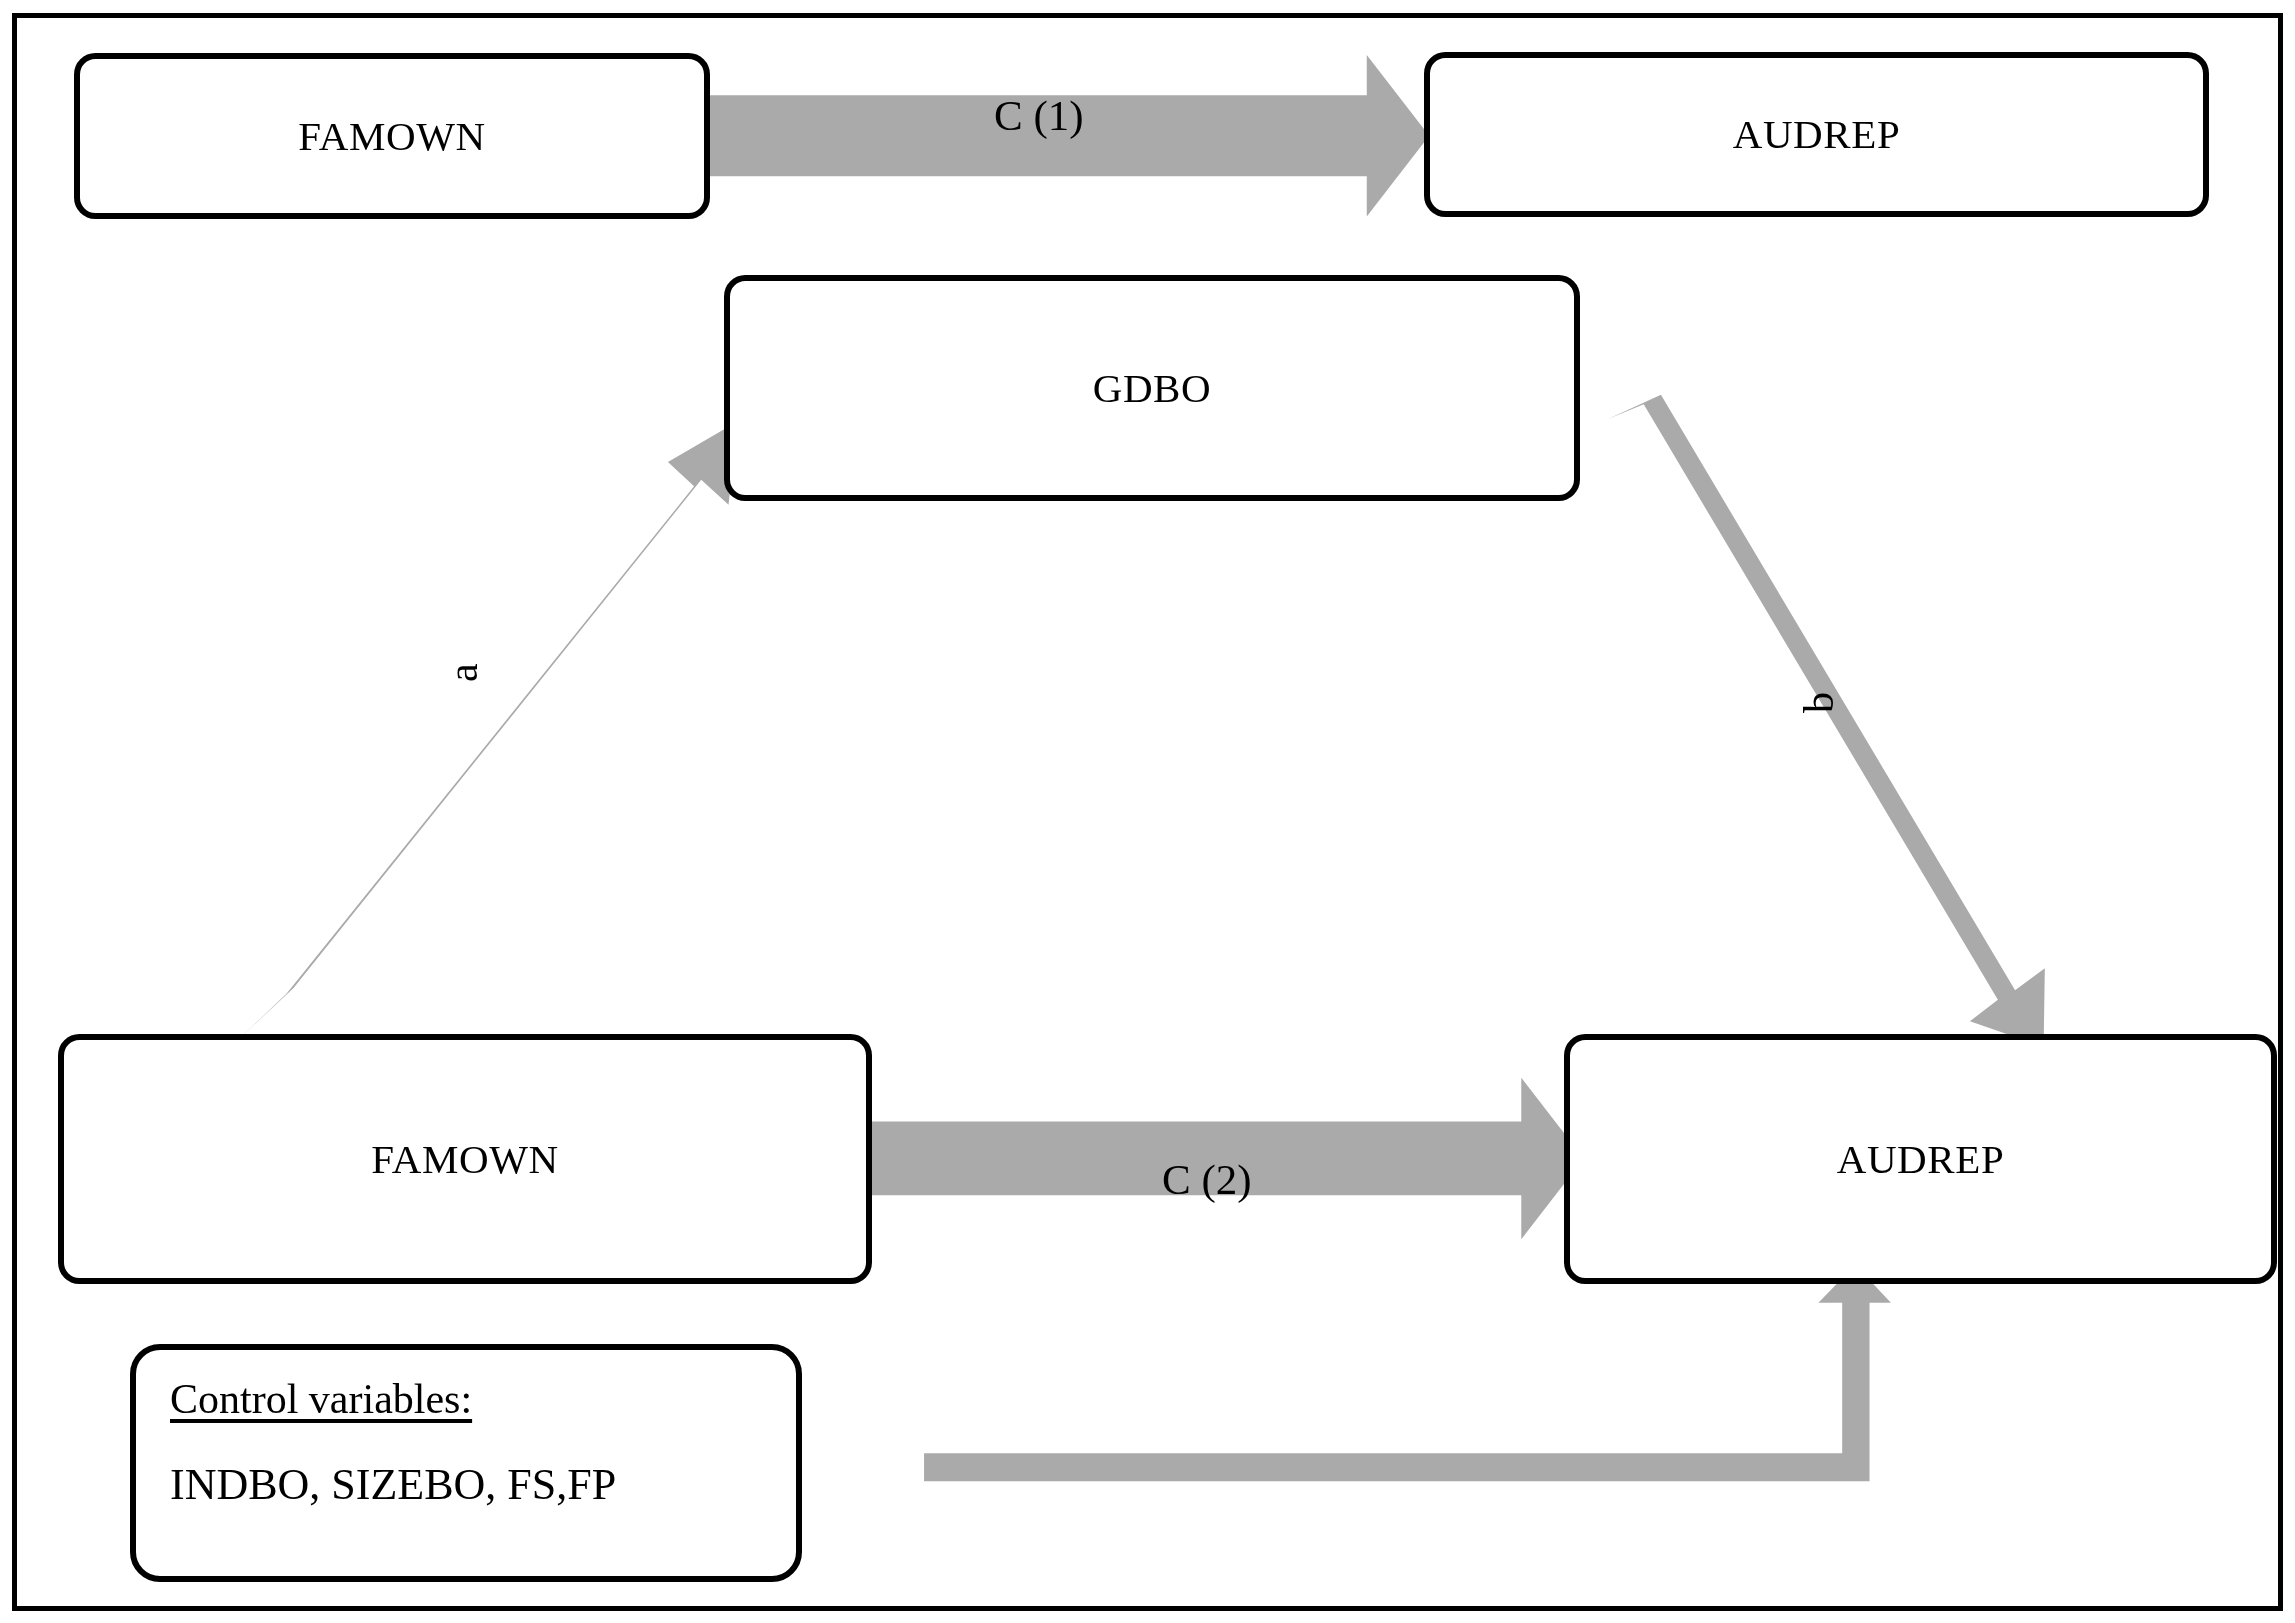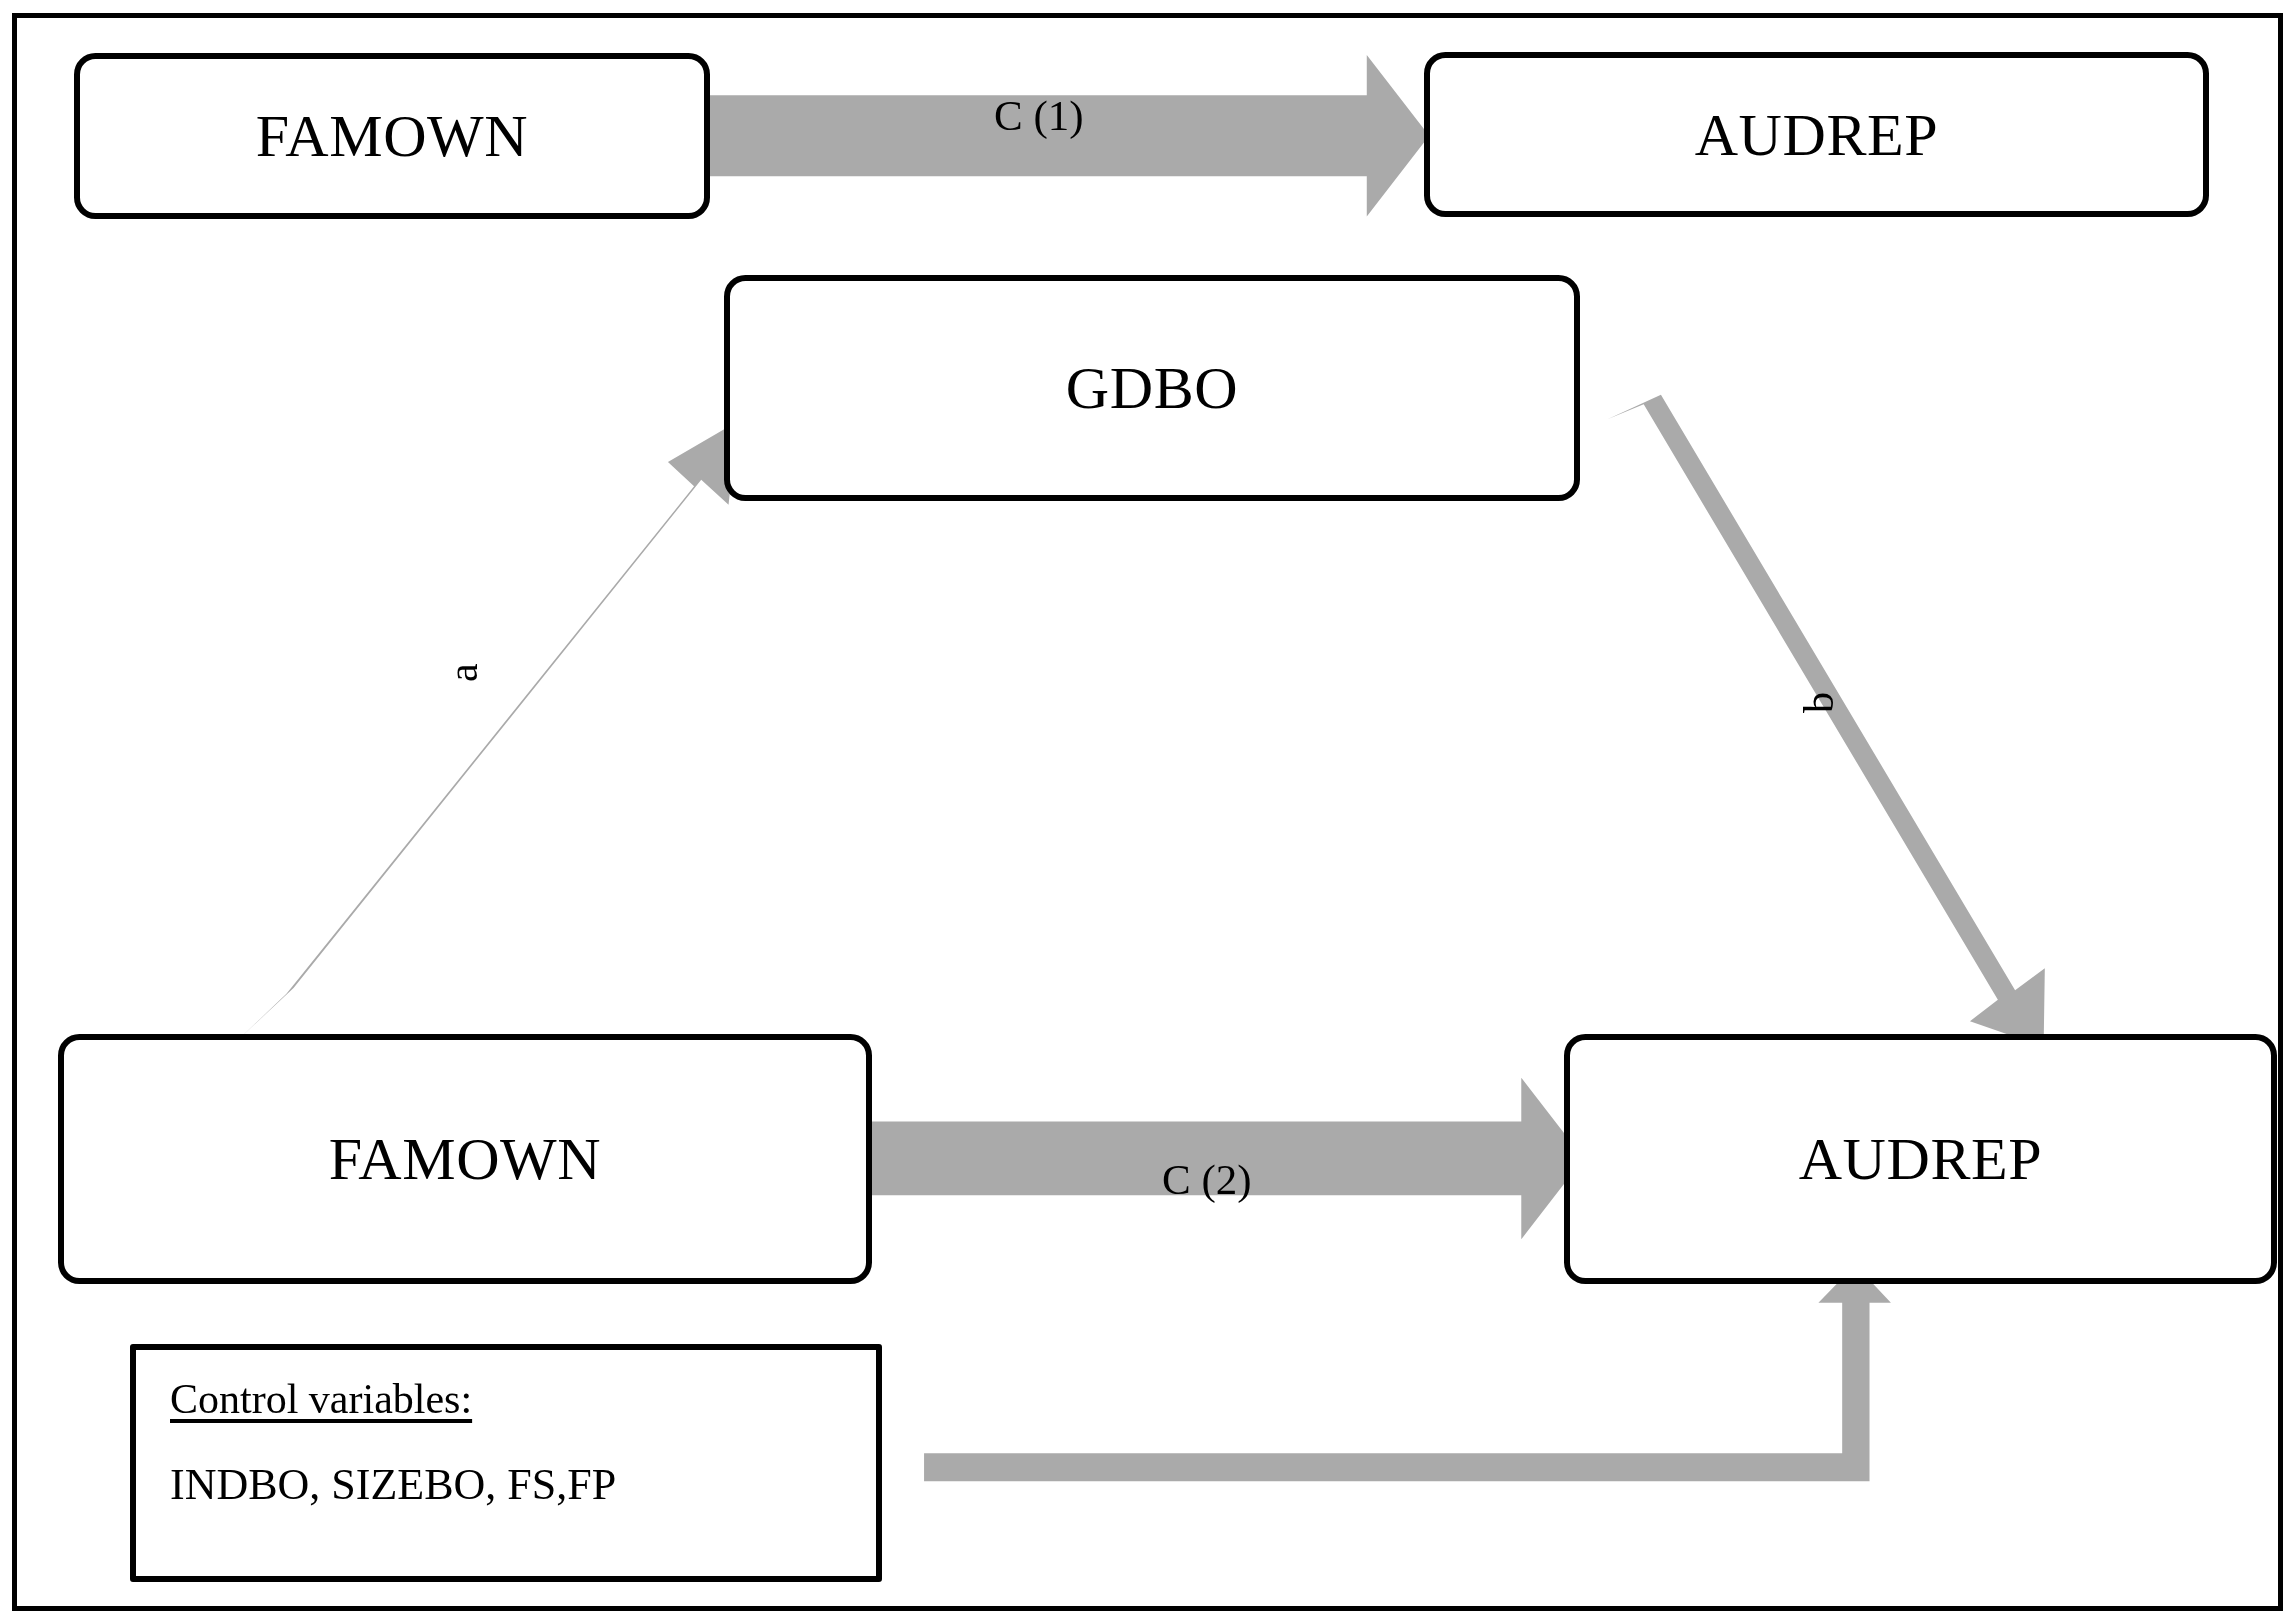--- a/index.html
+++ b/index.html
@@ -34,43 +34,43 @@
     box-sizing: border-box;
     background: #ffffff;
     border: 6.5px solid #000000;
     border-radius: 21.4px;
     display: flex;
     align-items: center;
     justify-content: center;
     z-index: 5;
   }
   .node .node-label {
-    font-size: 60px;
+    font-size: 41px;
     line-height: 1;
     color: #000000;
     letter-spacing: 0.6px;
     white-space: nowrap;
   }
   #node-famown-top  { left: 74px;  top: 53px;   width: 636px; height: 166px; }
   #node-audrep-top  { left: 1424px; top: 52px;   width: 785px; height: 165px; }
   #node-gdbo        { left: 724px; top: 275px;  width: 856px; height: 226px; }
   #node-famown-bot  { left: 58px;   top: 1034px; width: 814px; height: 250px; }
   #node-audrep-bot  { left: 1564px; top: 1034px; width: 713px; height: 250px; }
 
   
   #node-control {
     position: absolute;
     left: 130px;
     top: 1344px;
-    width: 752px;
+    width: 672px;
     height: 238px;
     box-sizing: border-box;
     background: #ffffff;
     border: 6.5px solid #000000;
-    border-radius: 3px;
+    border-radius: 30px;
     z-index: 6;
     padding: 26px 16px 0 34px;
   }
   #node-control .cv-title {
     font-size: 42px;
     line-height: 1.1;
     color: #000000;
     text-decoration: underline;
     text-underline-offset: 6px;
     display: inline-block;

